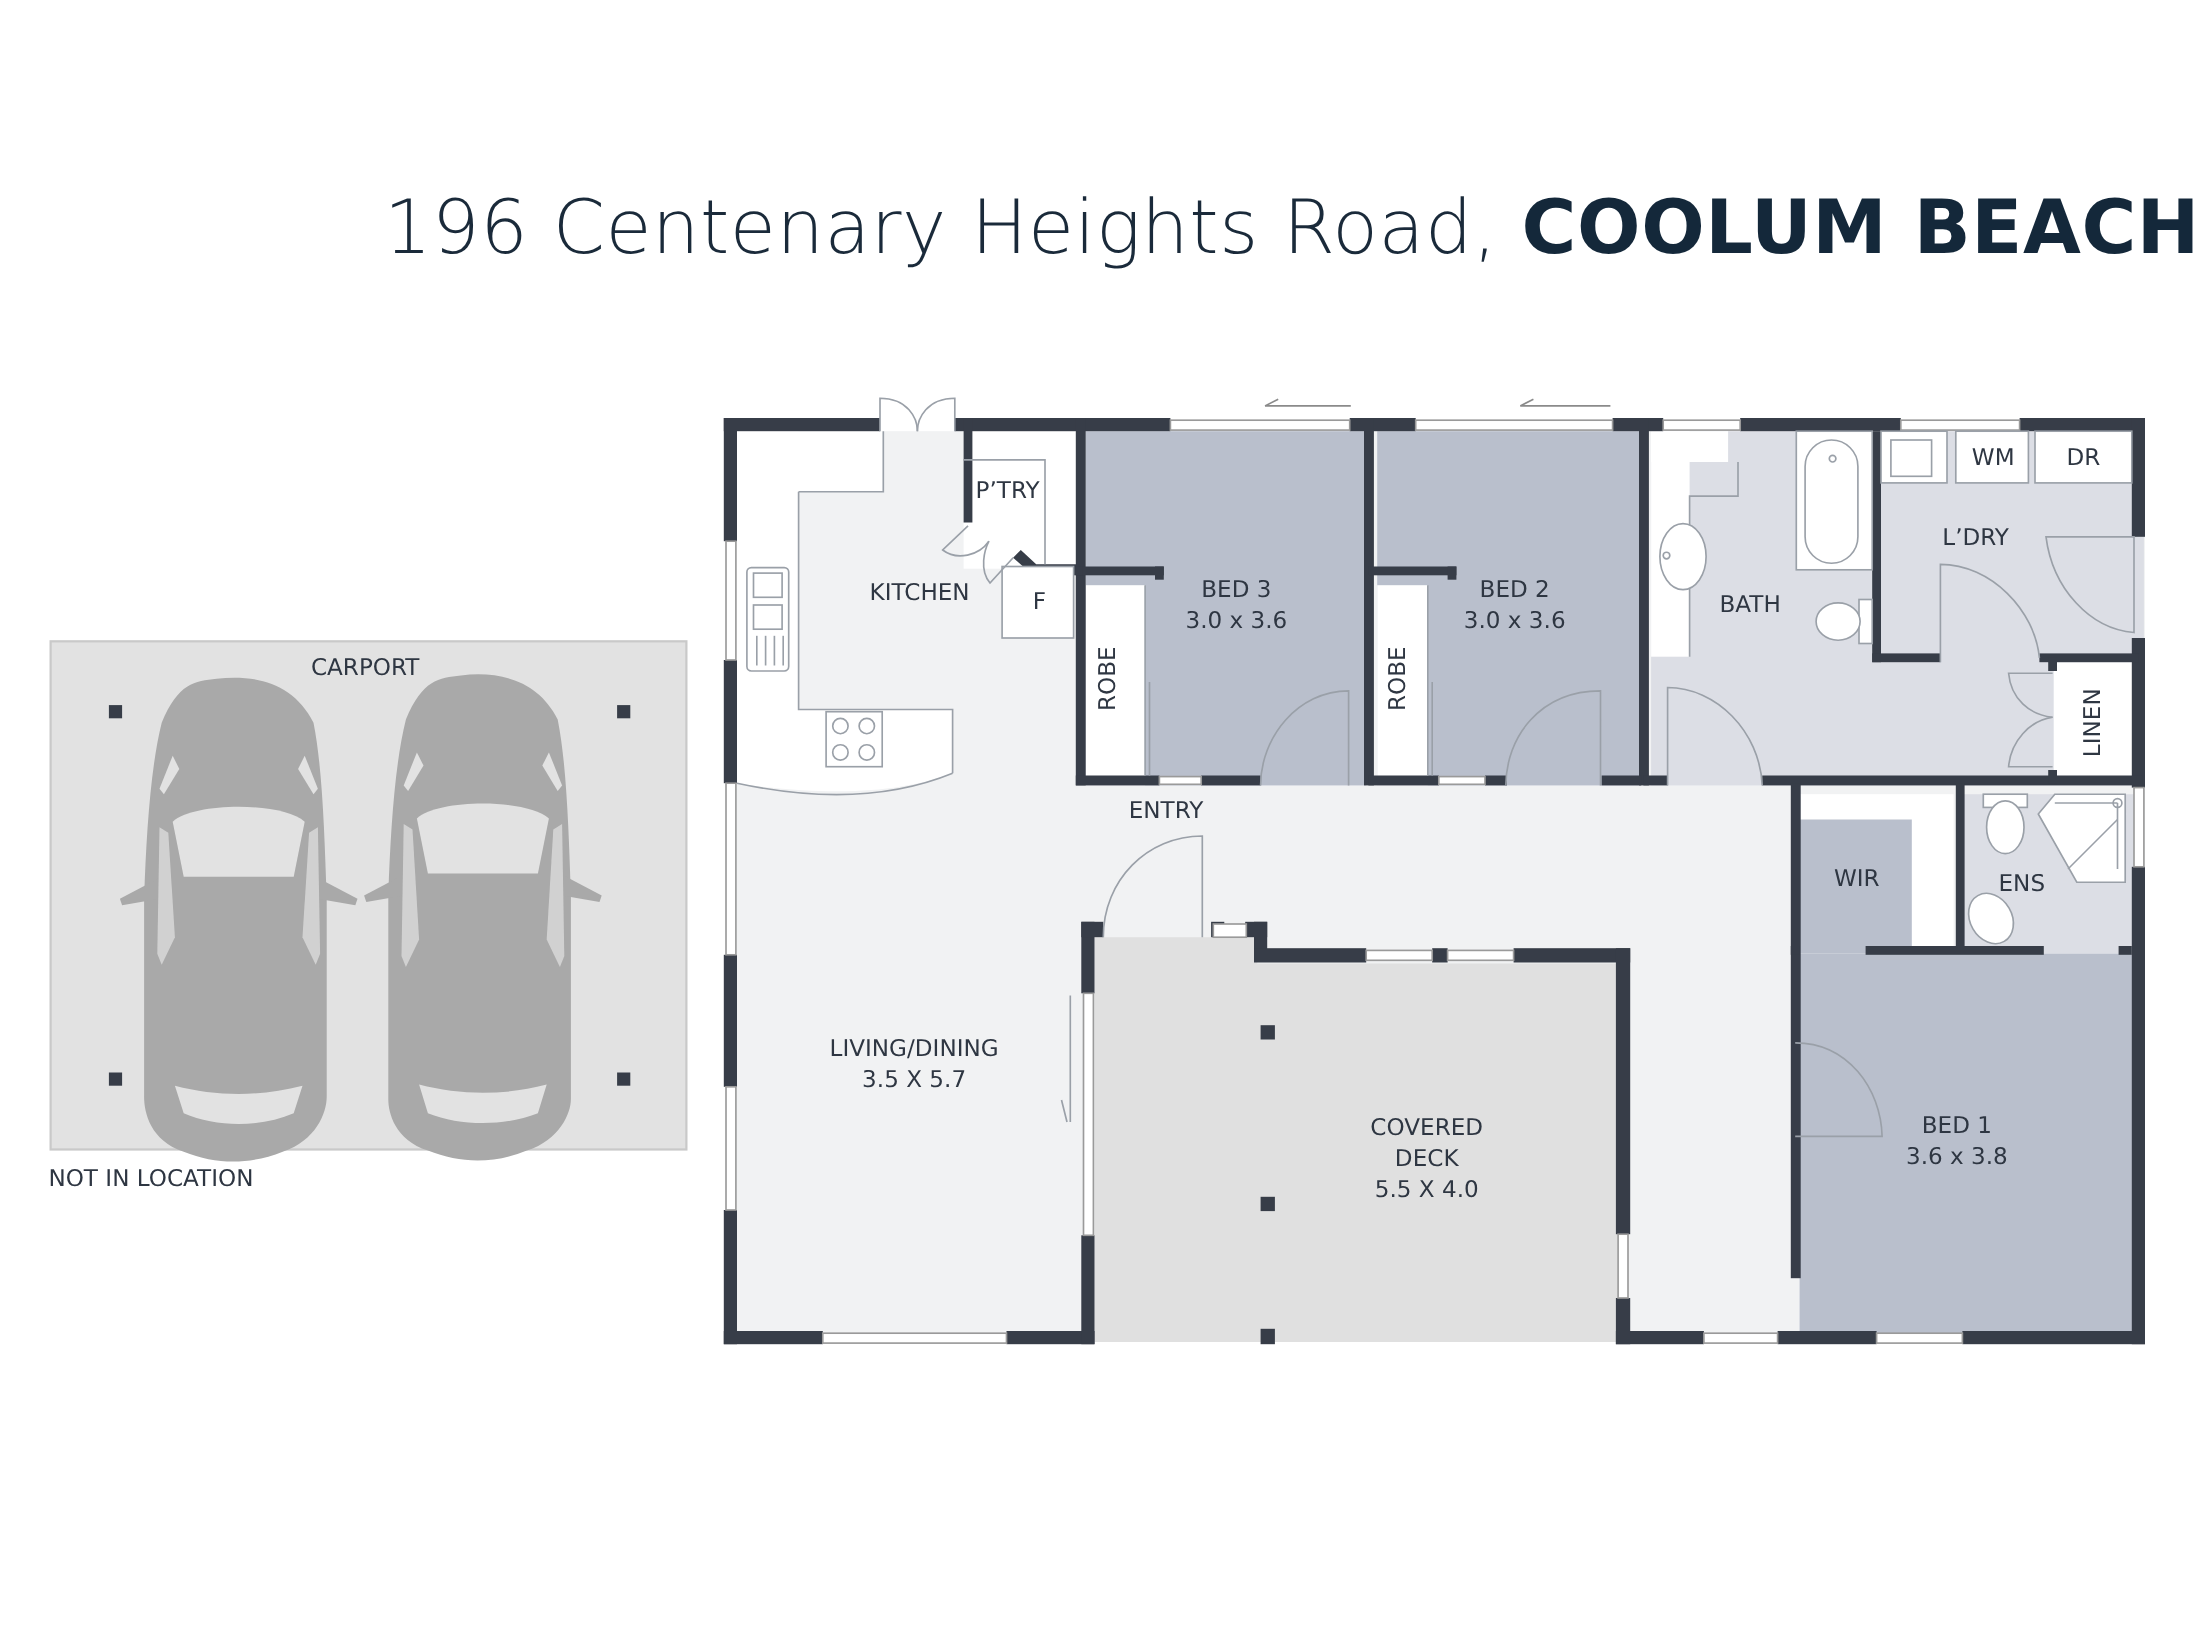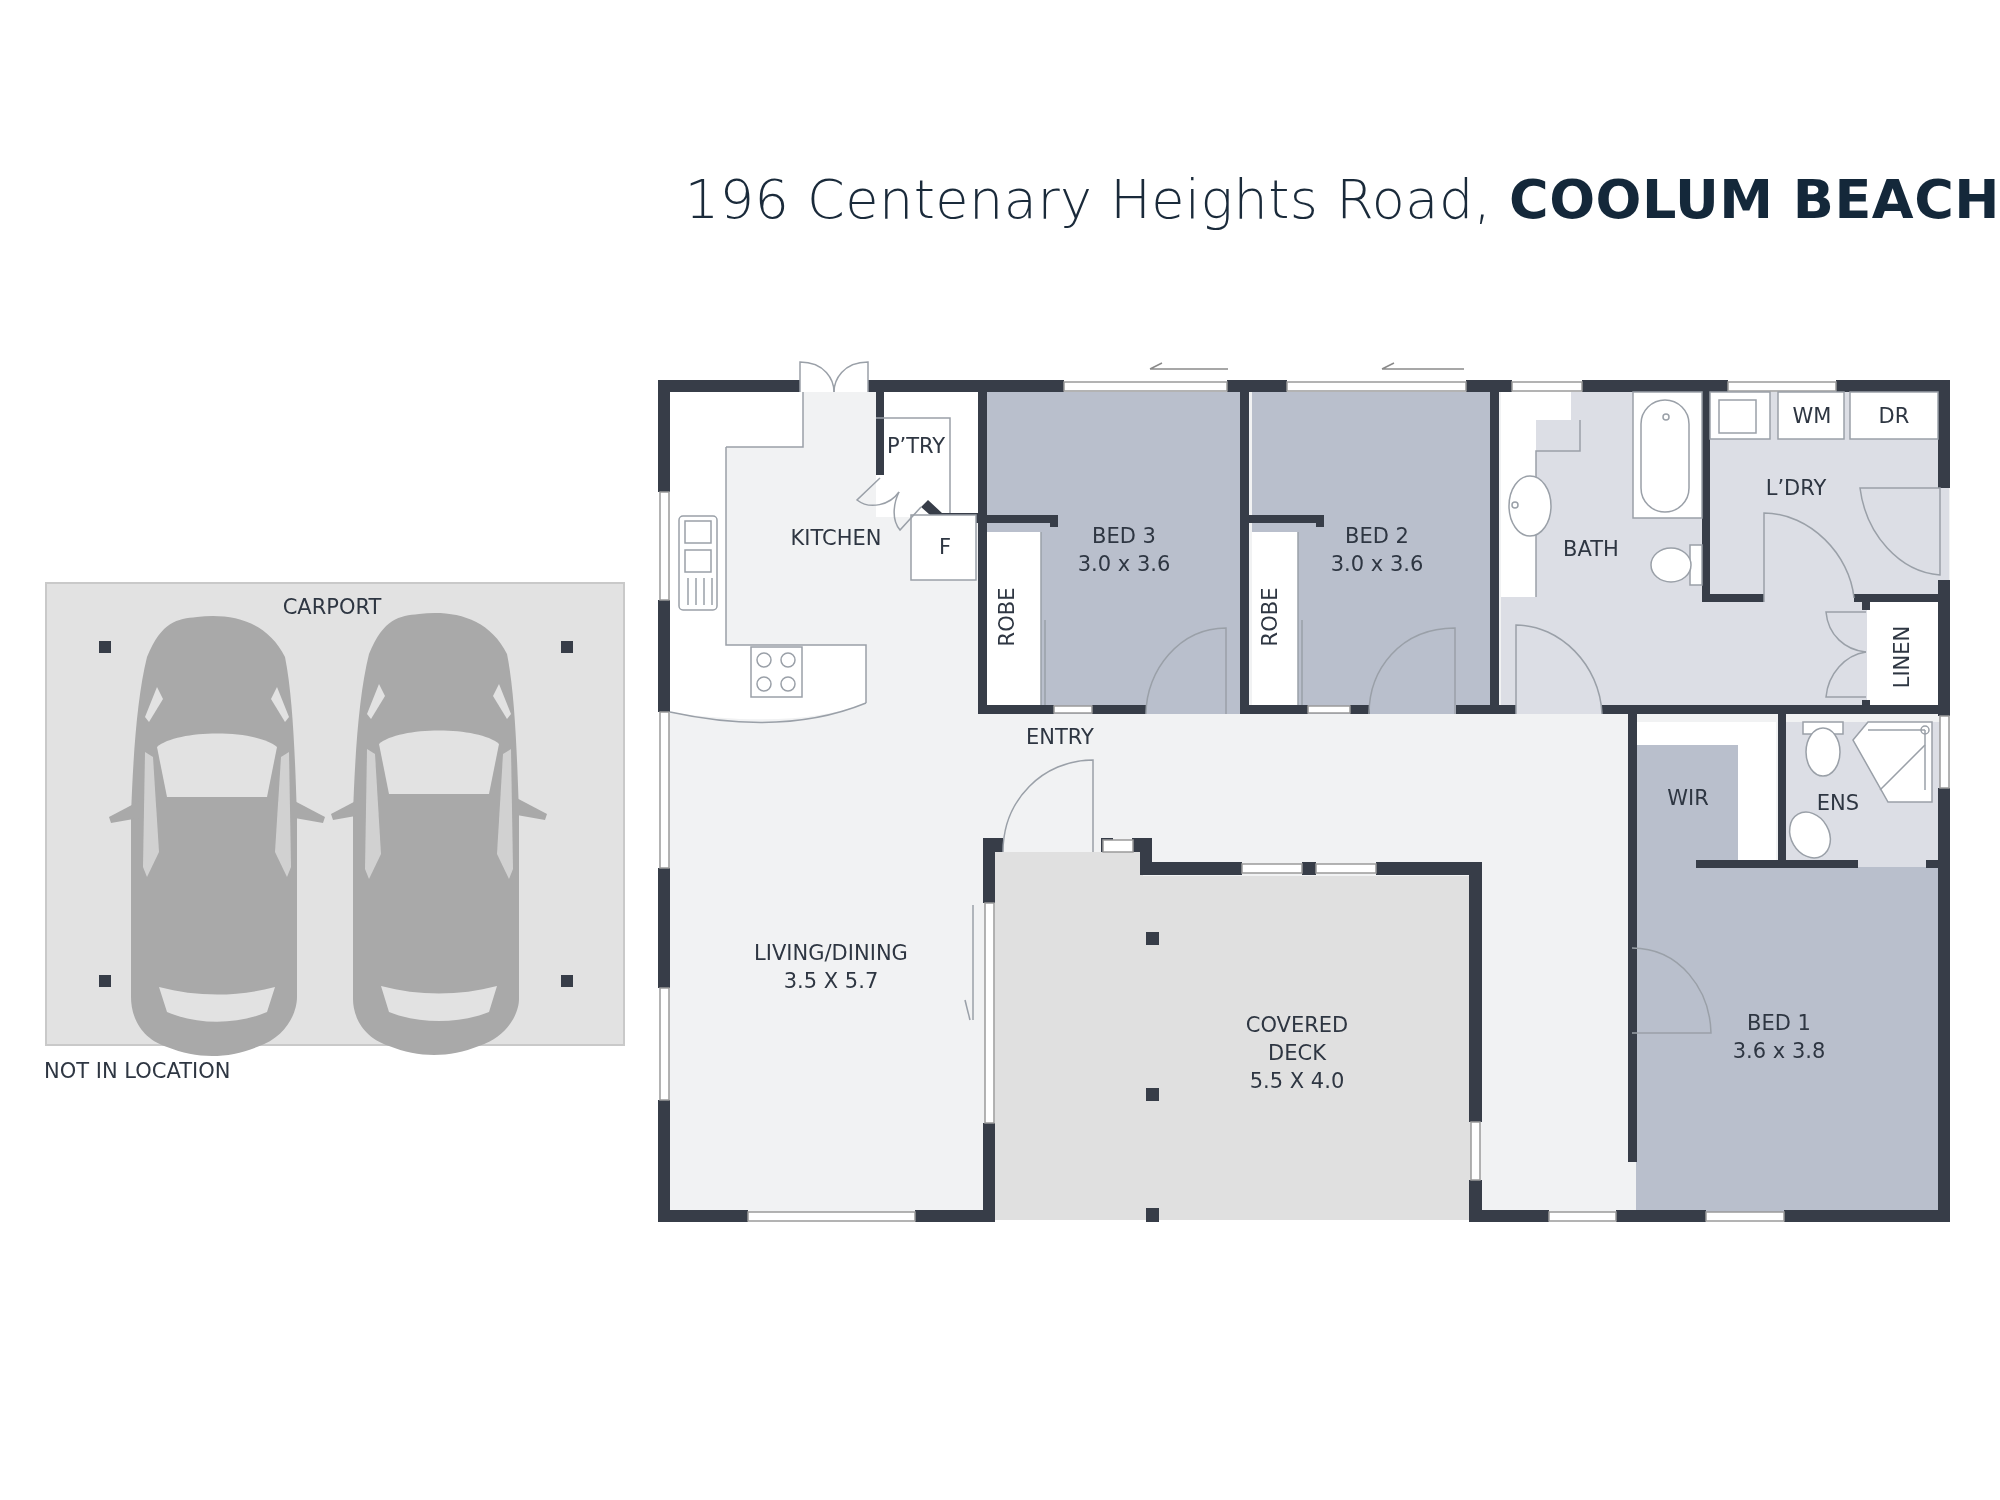--- a/index.html
+++ b/index.html
@@ -1,18 +1,18 @@
 <!DOCTYPE html>
 <html><head>
   <meta charset="utf-8">
   <style>
     html, body { margin:0; padding:0; background:#ffffff; }
     body { width:2000px; height:1500px; position:relative; overflow:hidden;
            font-family:"DejaVu Sans", "Liberation Sans", sans-serif; color:#2c3440; }
-    .title { position:absolute; top:168px; right:0; font-size:54px; color:#1a2a3a;
+    .title { position:absolute; top:168px; right:0; font-size:68px; color:#1a2a3a;
              letter-spacing:0.5px; white-space:nowrap; font-weight:300; }
     .title .suburb { font-weight:bold; color:#14283a; }
     svg { position:absolute; left:0; top:0; }
     .lbl { font-family:"DejaVu Sans", "Liberation Sans", sans-serif; fill:#2e3642; font-size:21px; text-anchor:middle; }
   </style>
 </head>
 <body>
 
 <div class="title">
   <span>196 Centenary Heights Road,</span>

